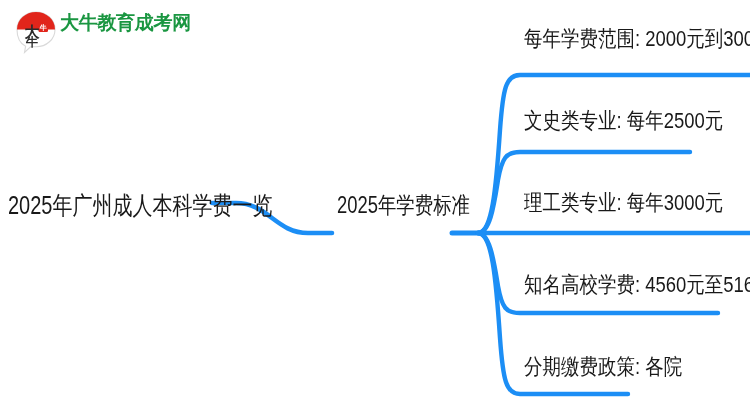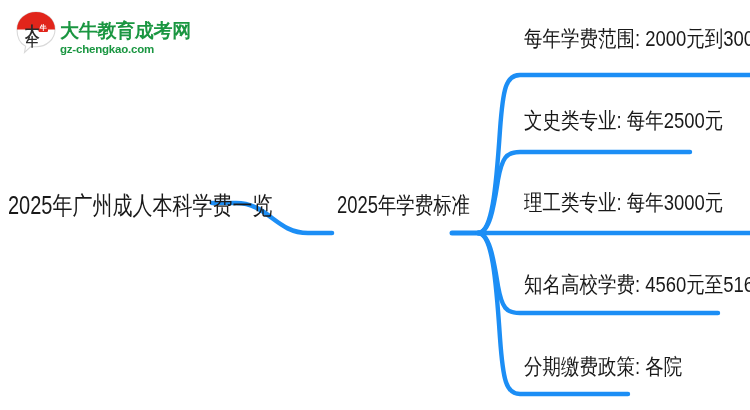--- a/index.html
+++ b/index.html
@@ -30,21 +30,21 @@
   #logo-mark {
     position: absolute;
     left: 0px;
     top: 2px;
     width: 44px;
     height: 44px;
   }
   #logo-text-wrap {
     position: absolute;
     left: 46px;
-    top: 12px;
+    top: 4px;
     width: 134px;
     height: 42px;
   }
   .logo-cn {
     display: block;
     font-size: 19px;
     font-weight: bold;
     color: #1a9641;
     letter-spacing: -0.3px;
     line-height: 22px;
@@ -119,21 +119,20 @@
       <path d="M22 2 C32.5 2 41 9.6 41 19.4 L3 19.4 C3 9.6 11.5 2 22 2 Z" fill="#e1251b"></path>
 
       <rect x="24.5" y="12.5" width="9.5" height="9.5" rx="1.2" fill="#e1251b"></rect>
       <text x="29.2" y="20" font-family="'Liberation Sans', sans-serif" font-size="7" font-weight="bold" fill="#ffffff" text-anchor="middle">牛</text>
 
       <text x="18" y="26.5" font-family="'Liberation Sans', sans-serif" font-size="15" font-weight="bold" fill="#2b2b2b" text-anchor="middle">大</text>
       <text x="18" y="36" font-family="'Liberation Sans', sans-serif" font-size="12" font-weight="bold" fill="#2b2b2b" text-anchor="middle">牛</text>
     </svg>
     <div id="logo-text-wrap">
       <span class="logo-cn">大牛教育成考网</span>
-      <span class="logo-url">gz-chengkao.com</span>
     </div>
   </div>
 
   <svg id="links" viewBox="0 0 750 410">
 
     <path d="M212 203 L236 203 C268 203 276 233 308 233 L332 233" fill="none" stroke="#1c8ef5" stroke-width="4.6" stroke-linecap="round"></path>
 
     <path d="M452 233 L478 233" fill="none" stroke="#1c8ef5" stroke-width="5" stroke-linecap="round"></path>
 
     <path d="M478 233 C492 233 496 190 500 130 C503 88 506 75 520 75 L750 75" fill="none" stroke="#1c8ef5" stroke-width="4.4" stroke-linecap="round"></path>

